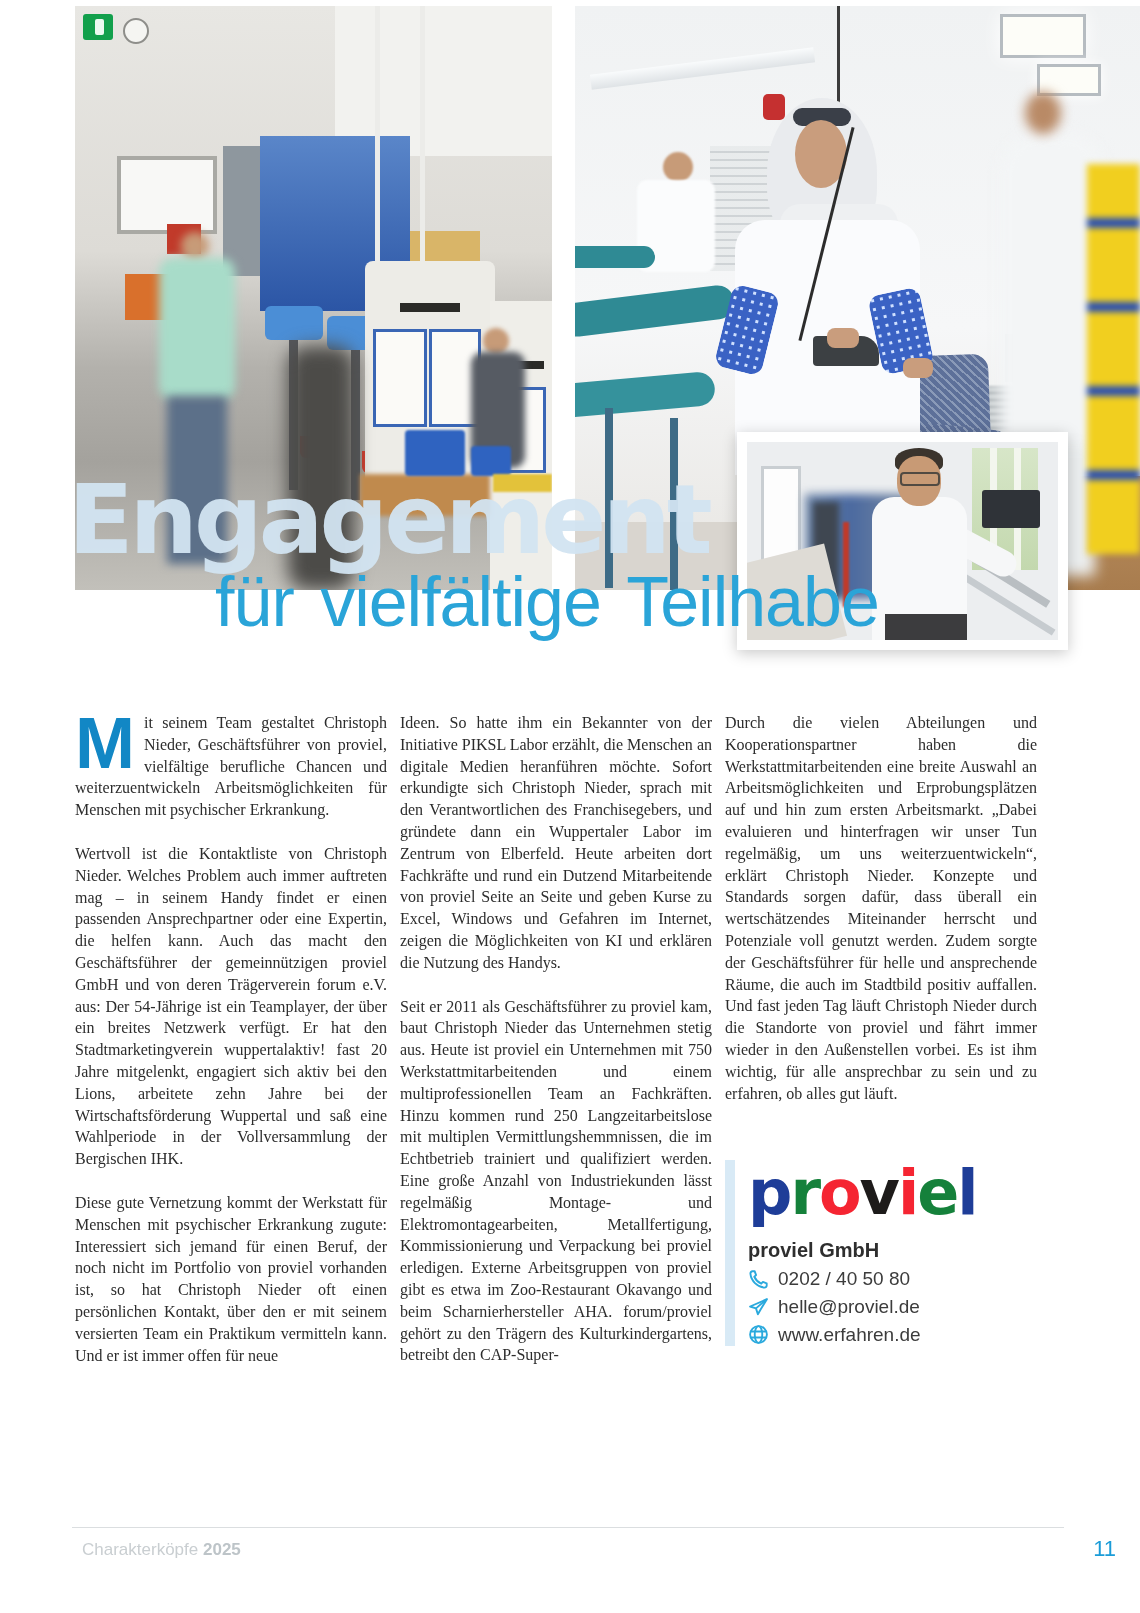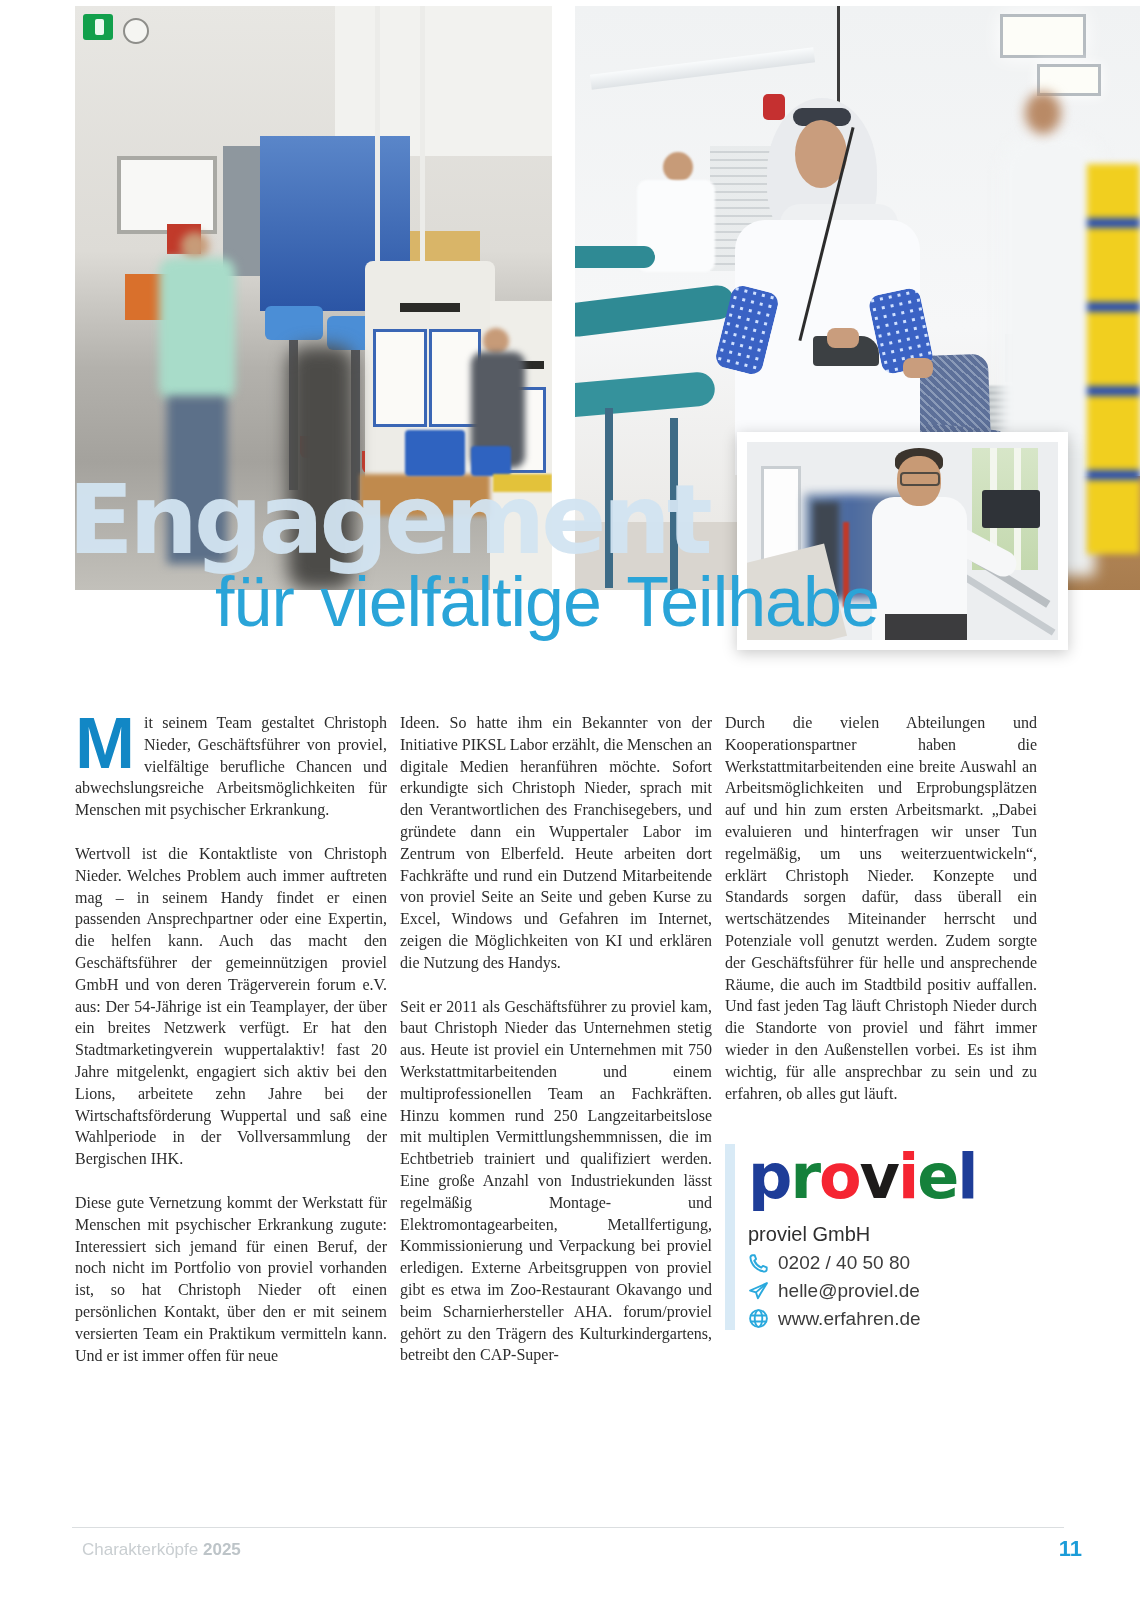--- a/index.html
+++ b/index.html
@@ -27,36 +27,36 @@
 
   
   #columns{position:absolute;left:75px;top:712px;width:962px;display:flex;gap:13px;z-index:2;}
   .col{width:312px;font-family:"Liberation Serif",serif;font-size:16px;line-height:21.8px;
        color:#2c2c2c;text-align:justify;hyphens:auto;-webkit-hyphens:auto;}
   .col p{margin:0 0 22px 0;}
   .dropcap{float:left;font-family:"Liberation Sans",sans-serif;font-weight:bold;
        font-size:72px;line-height:56px;color:#1287c5;margin:3px 9px 0 0;}
 
   
-  .infobox{display:flex;margin-top:40px;}
+  .infobox{display:flex;margin-top:56px;}
   .infobox-bar{width:10px;background:#d8eaf6;flex:0 0 10px;margin-right:13px;}
   .logo{font-family:"DejaVu Sans",sans-serif;font-weight:bold;font-size:62px;
         line-height:62px;letter-spacing:-2px;margin-top:2px;}
-  .company{font-family:"Liberation Sans",sans-serif;font-weight:normal;font-size:20px;
+  .company{font-family:"Liberation Sans",sans-serif;font-weight:bold;font-size:20px;
         color:#2e2e2e;margin-top:16px;}
   .contact-row{display:flex;align-items:center;gap:9px;margin-top:6px;
         font-family:"Liberation Sans",sans-serif;font-size:19px;color:#3c3c3c;}
   .contact-row svg{flex:0 0 21px;}
 
   
   #footer-line{left:72px;top:1527px;width:992px;height:1px;background:#dbdee0;}
   #footer-text{left:82px;top:1540px;font-size:17px;color:#c9ced1;}
   #footer-text .year{font-weight:bold;color:#bdc4c8;}
-  #page-number{left:1036px;top:1536px;width:46px;text-align:right;
-        font-weight:bold;font-size:22px;color:#1b9cd8;}
+  #page-number{left:1070px;top:1536px;width:46px;text-align:right;
+        font-weight:normal;font-size:22px;color:#1b9cd8;}
 </style>
 </head>
 <body>
 
 <div class="page">
 
   <div class="photo" id="photo-left">
     <div class="ph" style="left:260px;top:0;width:217px;height:150px;background:#f2f2ef;"></div>
     <div class="ph" style="left:8px;top:8px;width:30px;height:26px;background:#12a04c;border-radius:3px;">
       <div class="ph" style="left:12px;top:5px;width:9px;height:16px;background:#eafaf0;border-radius:2px;"></div>
@@ -157,21 +157,21 @@
       <div class="ph" style="left:150px;top:14px;width:44px;height:50px;background:#c89a75;border-radius:45%;"></div>
       <div class="ph" style="left:153px;top:30px;width:36px;height:10px;border:2px solid #514a42;border-radius:4px;background:transparent;"></div>
     </div>
   </div>
 
   <div class="abs" id="title-light">Engagement</div>
   <div class="abs" id="title-accent">für vielfältige Teilhabe</div>
 
   <div id="columns">
     <div class="col">
-      <p><span class="dropcap">M</span><span>it seinem Team gestaltet Christoph Nieder, Geschäftsführer von proviel, vielfältige berufliche Chancen und abwechslungsreiche Arbeitsmöglichkeiten für Menschen mit psychischer Erkrankung.</span></p>
+      <p><span class="dropcap">M</span><span>it seinem Team gestaltet Christoph Nieder, Geschäftsführer von proviel, vielfältige berufliche Chancen und weiterzuentwickeln Arbeitsmöglichkeiten für Menschen mit psychischer Erkrankung.</span></p>
       <p>Wertvoll ist die Kontaktliste von Christoph Nieder. Welches Problem auch immer auftreten mag – in seinem Handy findet er einen passenden Ansprechpartner oder eine Expertin, die helfen kann. Auch das macht den Geschäftsführer der gemeinnützigen proviel GmbH und von deren Trägerverein forum e.V. aus: Der 54-Jährige ist ein Teamplayer, der über ein breites Netzwerk verfügt. Er hat den Stadtmarketingverein wuppertalaktiv! fast 20 Jahre mitgelenkt, engagiert sich aktiv bei den Lions, arbeitete zehn Jahre bei der Wirtschaftsförderung Wuppertal und saß eine Wahlperiode in der Vollversammlung der Bergischen IHK.</p>
       <p>Diese gute Vernetzung kommt der Werkstatt für Menschen mit psychischer Erkrankung zugute: Interessiert sich jemand für einen Beruf, der noch nicht im Portfolio von proviel vorhanden ist, so hat Christoph Nieder oft einen persönlichen Kontakt, über den er mit seinem versierten Team ein Praktikum vermitteln kann. Und er ist immer offen für neue</p>
     </div>
     <div class="col">
       <p>Ideen. So hatte ihm ein Bekannter von der Initiative PIKSL Labor erzählt, die Menschen an digitale Medien heranführen möchte. Sofort erkundigte sich Christoph Nieder, sprach mit den Verantwortlichen des Franchisegebers, und gründete dann ein Wuppertaler Labor im Zentrum von Elberfeld. Heute arbeiten dort Fachkräfte und rund ein Dutzend Mitarbeitende von proviel Seite an Seite und geben Kurse zu Excel, Windows und Gefahren im Internet, zeigen die Möglichkeiten von KI und erklären die Nutzung des Handys.</p>
       <p>Seit er 2011 als Geschäftsführer zu proviel kam, baut Christoph Nieder das Unternehmen stetig aus. Heute ist proviel ein Unternehmen mit 750 Werkstattmitarbeitenden und einem multiprofessionellen Team an Fachkräften. Hinzu kommen rund 250 Langzeitarbeitslose mit multiplen Vermittlungshemmnissen, die im Echtbetrieb trainiert und qualifiziert werden. Eine große Anzahl von Industriekunden lässt regelmäßig Montage- und Elektromontagearbeiten, Metallfertigung, Kommissionierung und Verpackung bei proviel erledigen. Externe Arbeitsgruppen von proviel gibt es etwa im Zoo-Restaurant Okavango und beim Scharnierhersteller AHA. forum/proviel gehört zu den Trägern des Kulturkindergartens, betreibt den CAP-Super-</p>
     </div>
     <div class="col">
       <p>Durch die vielen Abteilungen und Kooperationspartner haben die Werkstattmitarbeitenden eine breite Auswahl an Arbeitsmöglichkeiten und Erprobungsplätzen auf und hin zum ersten Arbeitsmarkt. „Dabei evaluieren und hinterfragen wir unser Tun regelmäßig, um uns weiterzuentwickeln“, erklärt Christoph Nieder. Konzepte und Standards sorgen dafür, dass überall ein wertschätzendes Miteinander herrscht und Potenziale voll genutzt werden. Zudem sorgte der Geschäftsführer für helle und ansprechende Räume, die auch im Stadtbild positiv auffallen. Und fast jeden Tag läuft Christoph Nieder durch die Standorte von proviel und fährt immer wieder in den Außenstellen vorbei. Es ist ihm wichtig, für alle ansprechbar zu sein und zu erfahren, ob alles gut läuft.</p>
 

